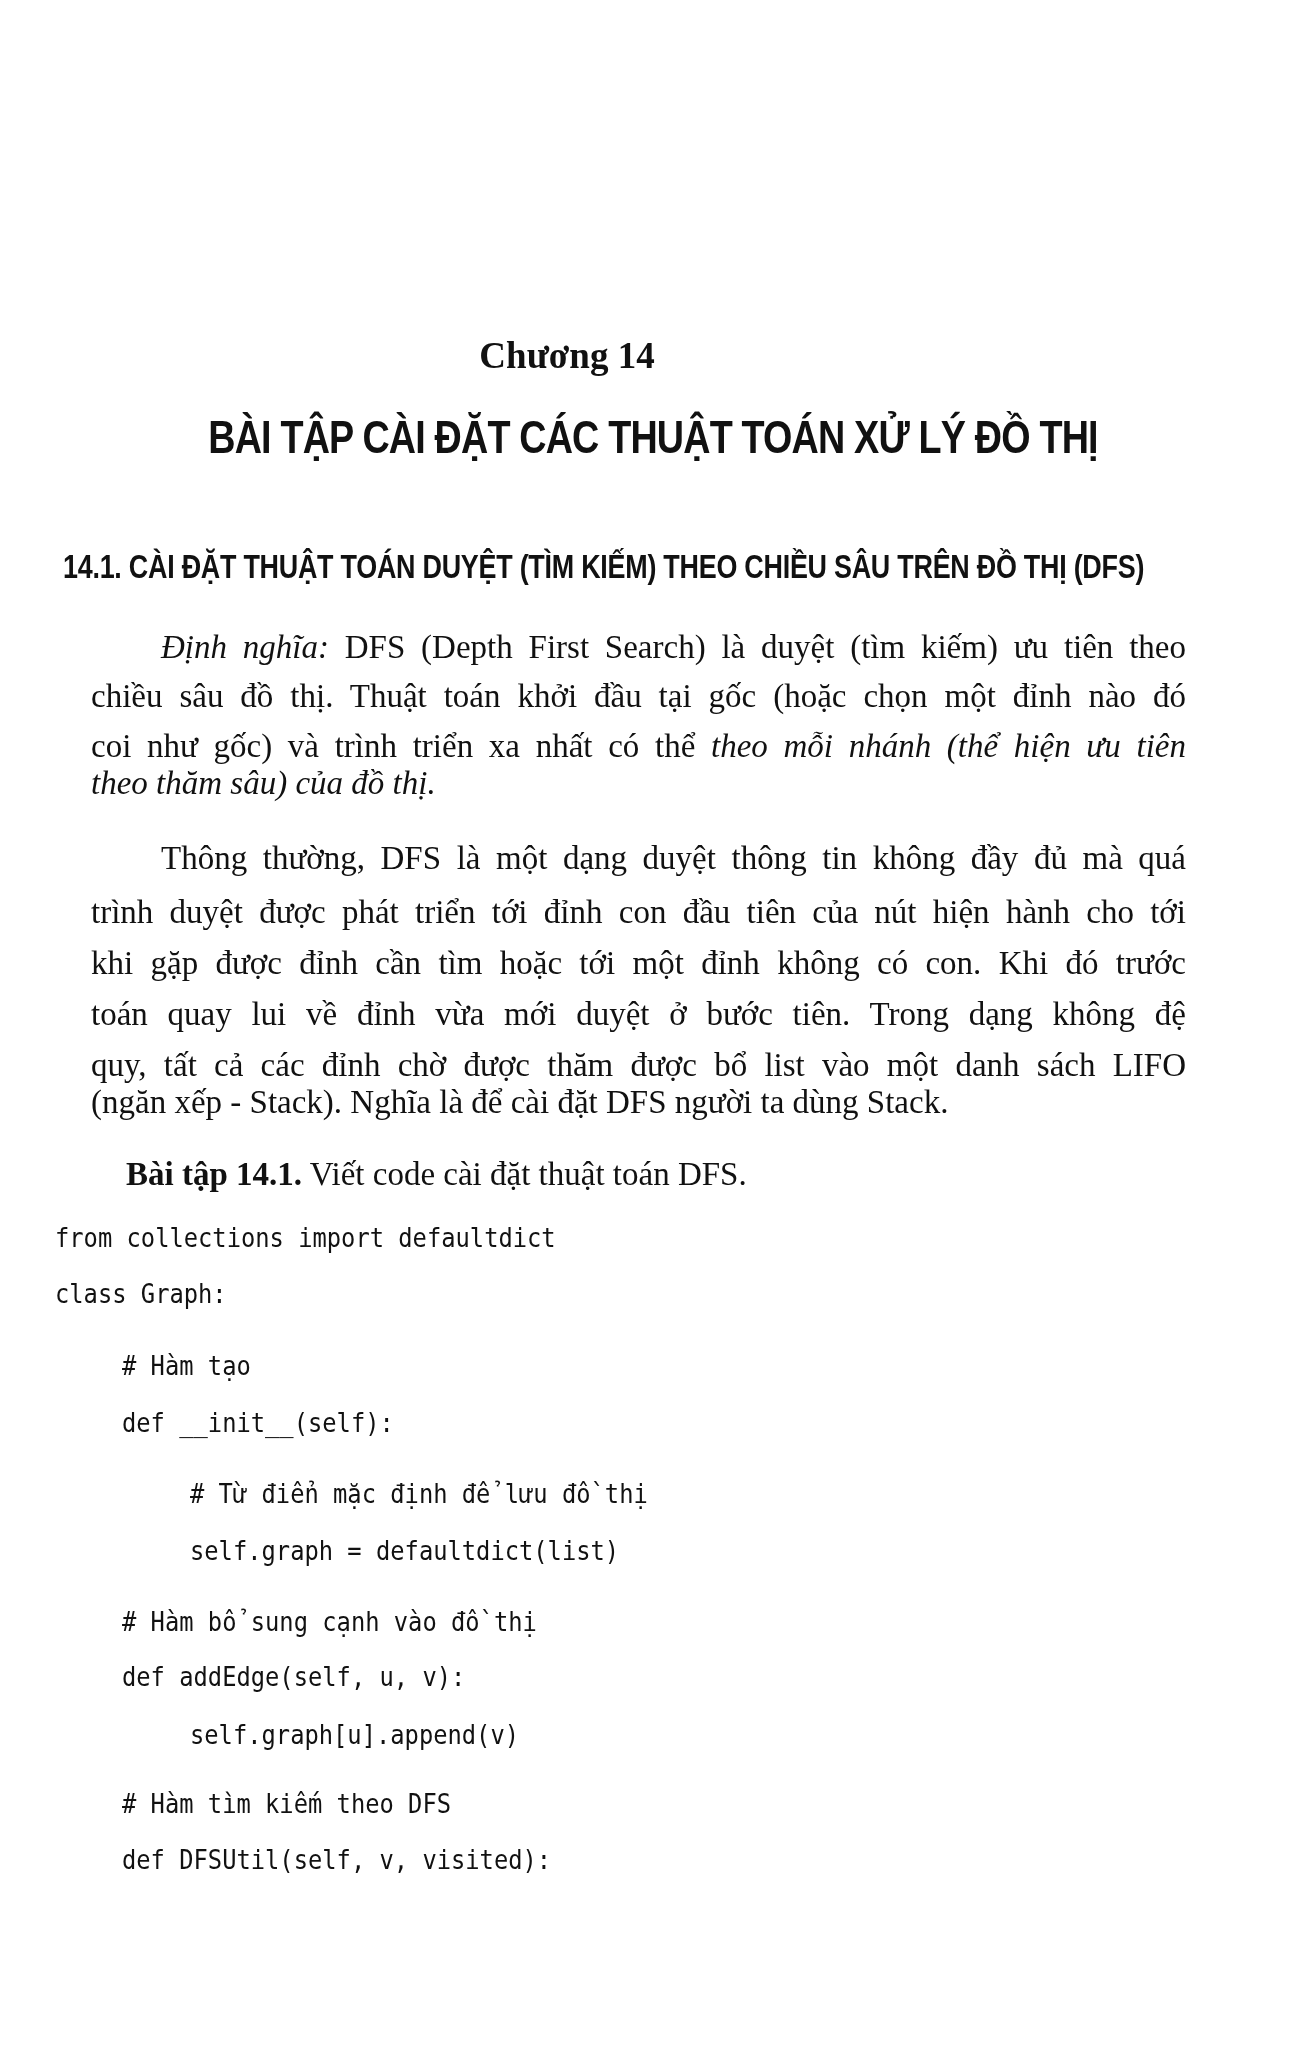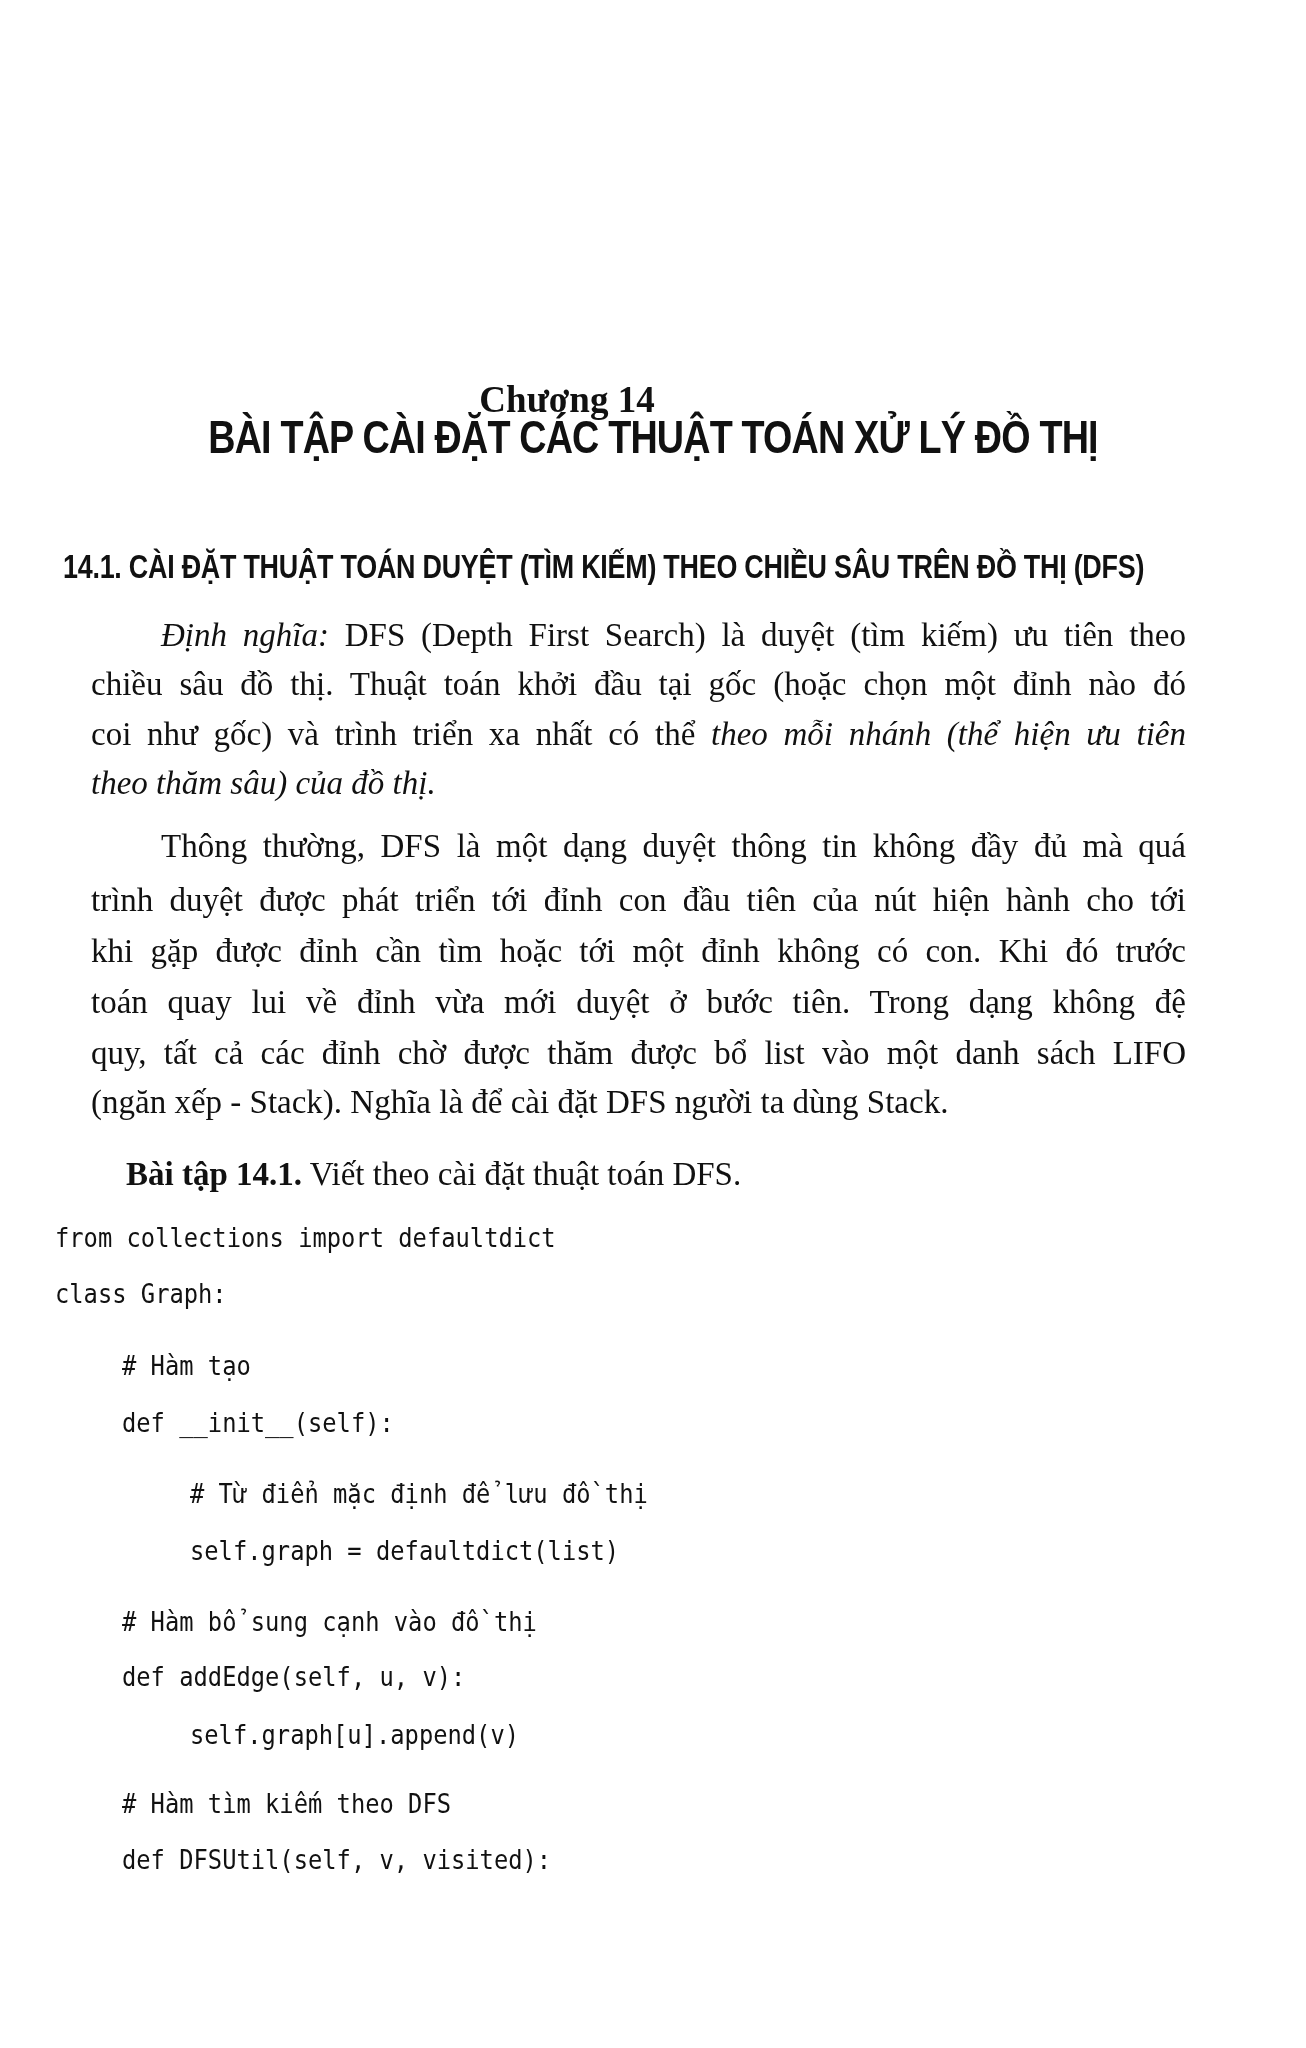--- a/index.html
+++ b/index.html
@@ -1,26 +1,26 @@
 <!DOCTYPE html>
 <html><head>
 <meta charset="utf-8">
 <style>
   html, body { margin: 0; padding: 0; background: #ffffff; }
   body { width: 1306px; height: 2048px; position: relative; overflow: hidden; color: #111; }
   .abs { position: absolute; white-space: nowrap; }
   .serif { font-family: "Liberation Serif", "DejaVu Serif", serif; }
   .sans { font-family: "Liberation Sans", "DejaVu Sans", sans-serif; }
   .mono { font-family: "DejaVu Sans Mono", "Liberation Mono", monospace; }
-  #chapter-label { left: 0; width: 1134px; text-align: center; top: 334px; font-size: 37px; font-weight: bold; margin-top: 44px; }
+  #chapter-label { left: 0; width: 1134px; text-align: center; top: 334px; font-size: 37px; font-weight: bold; }
   #chapter-title { left: 0; width: 1306px; text-align: center; top: 410px; font-size: 46px; font-weight: 900; letter-spacing: -1px; transform: scaleX(0.82); transform-origin: center; }
   #section-heading { left: 63px; top: 548px; font-size: 33px; font-weight: bold; transform: scaleX(0.815); transform-origin: left; letter-spacing: -0.3px; }
   .para { left: 91px; width: 1095px; font-size: 33px; }
   .para .line { position: absolute; left: 0; white-space: nowrap; }
-  .justify { text-align: justify; text-align-last: justify; width: 1095px; display: block; }
+  .justify { text-align: justify; text-align-last: justify; width: 1095px; display: block; margin-top: 12px; }
   .indent { padding-left: 70px; }
   .exercise { left: 126px; top: 1156px; font-size: 33px; }
   .exercise b { font-weight: bold; }
   .code { font-size: 27px; transform: scaleX(0.88); transform-origin: left; }
   .em { font-style: italic; }
 </style>
 </head>
 <body>
 
 <div id="chapter-label" class="abs serif">Chương 14</div>
@@ -36,21 +36,21 @@
 
 <div class="abs serif para" style="top:0;">
   <div class="line justify indent" style="top:828px; width:1025px;">Thông thường, DFS là một dạng duyệt thông tin không đầy đủ mà quá</div>
   <div class="line justify" style="top:882px;">trình duyệt được phát triển tới đỉnh con đầu tiên của nút hiện hành cho tới</div>
   <div class="line justify" style="top:933px;">khi gặp được đỉnh cần tìm hoặc tới một đỉnh không có con. Khi đó trước</div>
   <div class="line justify" style="top:984px;">toán quay lui về đỉnh vừa mới duyệt ở bước tiên. Trong dạng không đệ</div>
   <div class="line justify" style="top:1035px;">quy, tất cả các đỉnh chờ được thăm được bổ list vào một danh sách LIFO</div>
   <div class="line" style="top:1084px;">(ngăn xếp - Stack). Nghĩa là để cài đặt DFS người ta dùng Stack.</div>
 </div>
 
-<div class="abs serif exercise"><b>Bài tập 14.1.</b><span> Viết theo cài đặt thuật toán DFS.</span></div>
+<div class="abs serif exercise"><b>Bài tập 14.1.</b><span> Viết code cài đặt thuật toán DFS.</span></div>
 
 <div>
   <div class="abs mono code" style="left:55px; top:1222px;">from collections import defaultdict</div>
   <div class="abs mono code" style="left:55px; top:1278px;">class Graph:</div>
   <div class="abs mono code" style="left:122px; top:1350px;"># Hàm tạo</div>
   <div class="abs mono code" style="left:122px; top:1407px;">def __init__(self):</div>
   <div class="abs mono code" style="left:190px; top:1478px;"># Từ điển mặc định để lưu đồ thị</div>
   <div class="abs mono code" style="left:190px; top:1535px;">self.graph = defaultdict(list)</div>
   <div class="abs mono code" style="left:122px; top:1606px;"># Hàm bổ sung cạnh vào đồ thị</div>
   <div class="abs mono code" style="left:122px; top:1661px;">def addEdge(self, u, v):</div>

